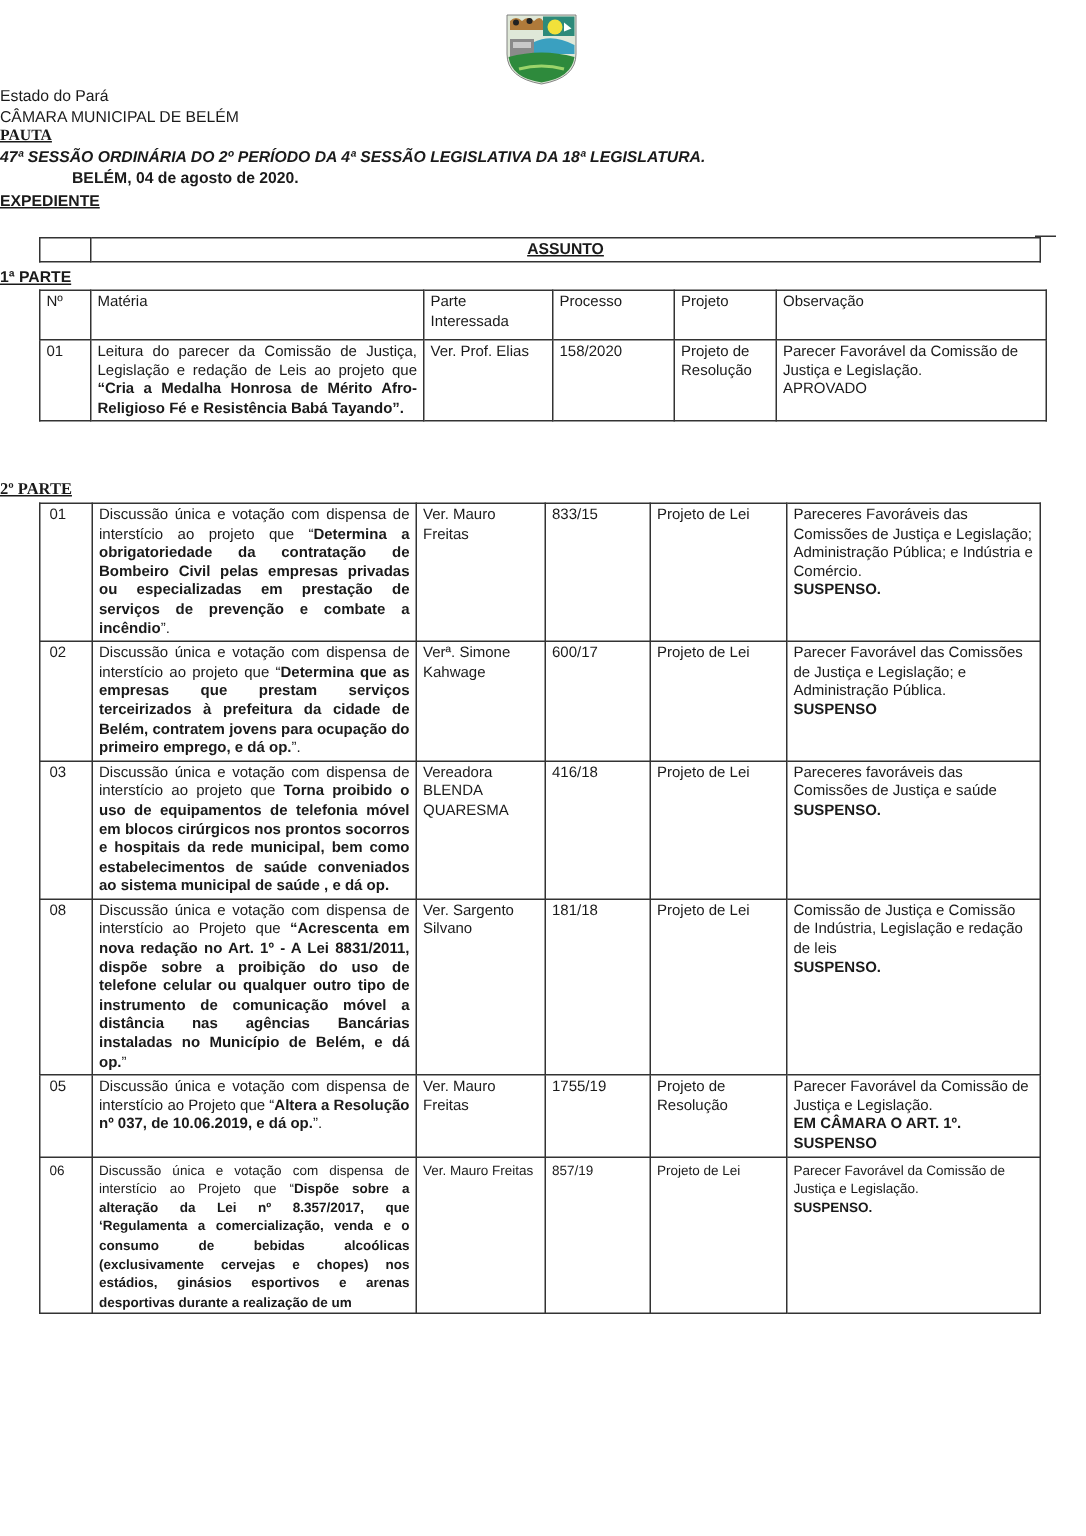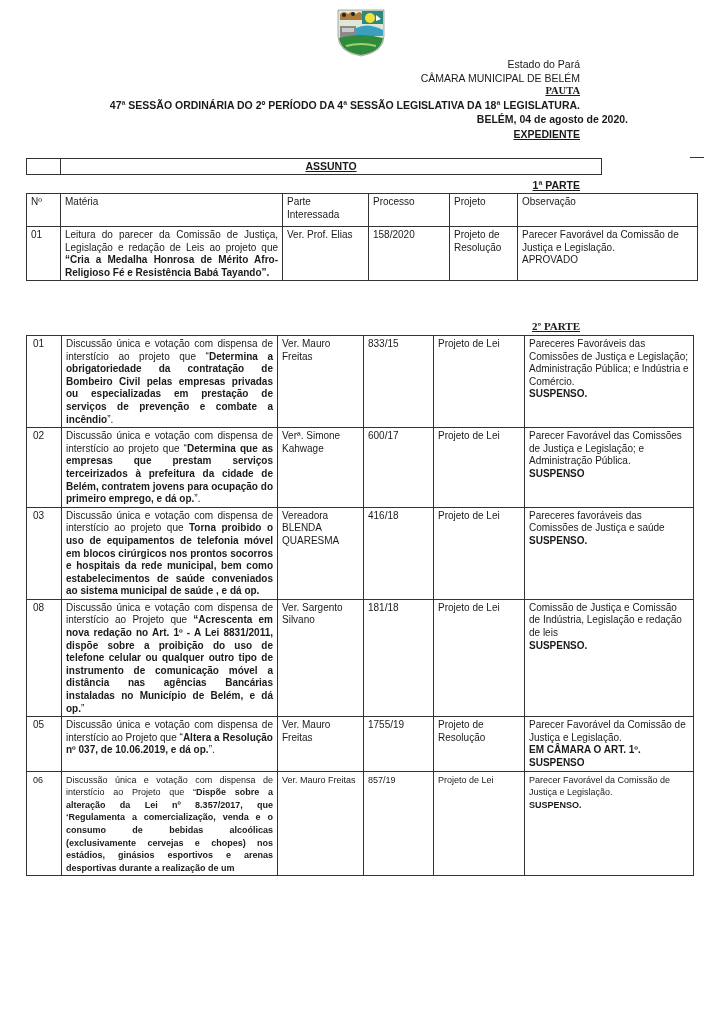--- a/index.html
+++ b/index.html
@@ -1,19 +1,19 @@
 <!DOCTYPE html>
 <html><head>
 <meta charset="utf-8">
 <style>
   html, body { margin:0; padding:0; background:#ffffff; }
   body { width:724px; height:1024px; position:relative; overflow:hidden;
          font-family:"Liberation Sans", sans-serif; color:#1a1a1a; }
   .logo { position:absolute; left:332px; top:6px; width:58px; height:52px; }
-  .hdr { position:absolute; left:0; width:580px; text-align:right; font-size:10.5px; line-height:12px; }
+  .hdr { position:absolute; left:0; width:580px; text-align:left; font-size:10.5px; line-height:12px; }
   .hdr.b { font-weight:bold; }
   .u { text-decoration:underline; }
   .serif { font-family:"Liberation Serif", serif; }
   table { position:absolute; border-collapse:collapse; table-layout:fixed; font-size:10px; line-height:12.6px; }
   td { border:1.3px solid #333; vertical-align:top; padding:2px 4px 1px 4px; }
   .just { text-align:justify;margin-left:32px; }
   .num { padding-left:6px; }
   b { font-weight:bold; }
   .t6 td { font-size:9px; line-height:12.6px; }
   .assunto-tbl td { height:14px; padding:0; }
@@ -34,26 +34,26 @@
   <rect x="8" y="20" width="16" height="12" fill="#8a8a8a"></rect>
   <rect x="10" y="22" width="12" height="4" fill="#c9c9c9"></rect>
   <path d="M24 22 q12 -6 27 2 v6 h-27 z" fill="#3aa0c0"></path>
   <path d="M7 32 q22 -6 44 0 q-2 14 -22 17 q-20 -3 -22 -17 z" fill="#2e8a3c"></path>
   <path d="M14 40 q15 -4 30 0" stroke="#9bd36a" stroke-width="2" fill="none"></path>
 </svg>
 
 <div class="hdr" style="top:58px;">Estado do Pará</div>
 <div class="hdr" style="top:72px;">CÂMARA MUNICIPAL DE BELÉM</div>
 <div class="hdr b u serif" style="top:85px;">PAUTA</div>
-<div class="hdr b" style="top:99px;">47ª SESSÃO ORDINÁRIA DO 2º PERÍODO DA 4ª SESSÃO LEGISLATIVA DA 18ª LEGISLATURA.</div>
+<div class="hdr b" style="top:99px;font-style:italic;">47ª SESSÃO ORDINÁRIA DO 2º PERÍODO DA 4ª SESSÃO LEGISLATIVA DA 18ª LEGISLATURA.</div>
 <div class="hdr b" style="top:113px;padding-left:48px;">BELÉM, 04 de agosto de 2020.</div>
 <div class="hdr b u" style="top:128px;">EXPEDIENTE</div>
 
 <div class="ext-line"></div>
-<table class="assunto-tbl" style="left:26px; top:158px; width:576px;">
+<table class="assunto-tbl" style="left:26px; top:158px; width:668px;">
   <colgroup>
       <col style="width:34px">
       <col>
     </colgroup>
   <tbody>
       <tr>
     <td></td>
     <td class="assunto-lbl">ASSUNTO</td>
   </tr>
 </tbody>

